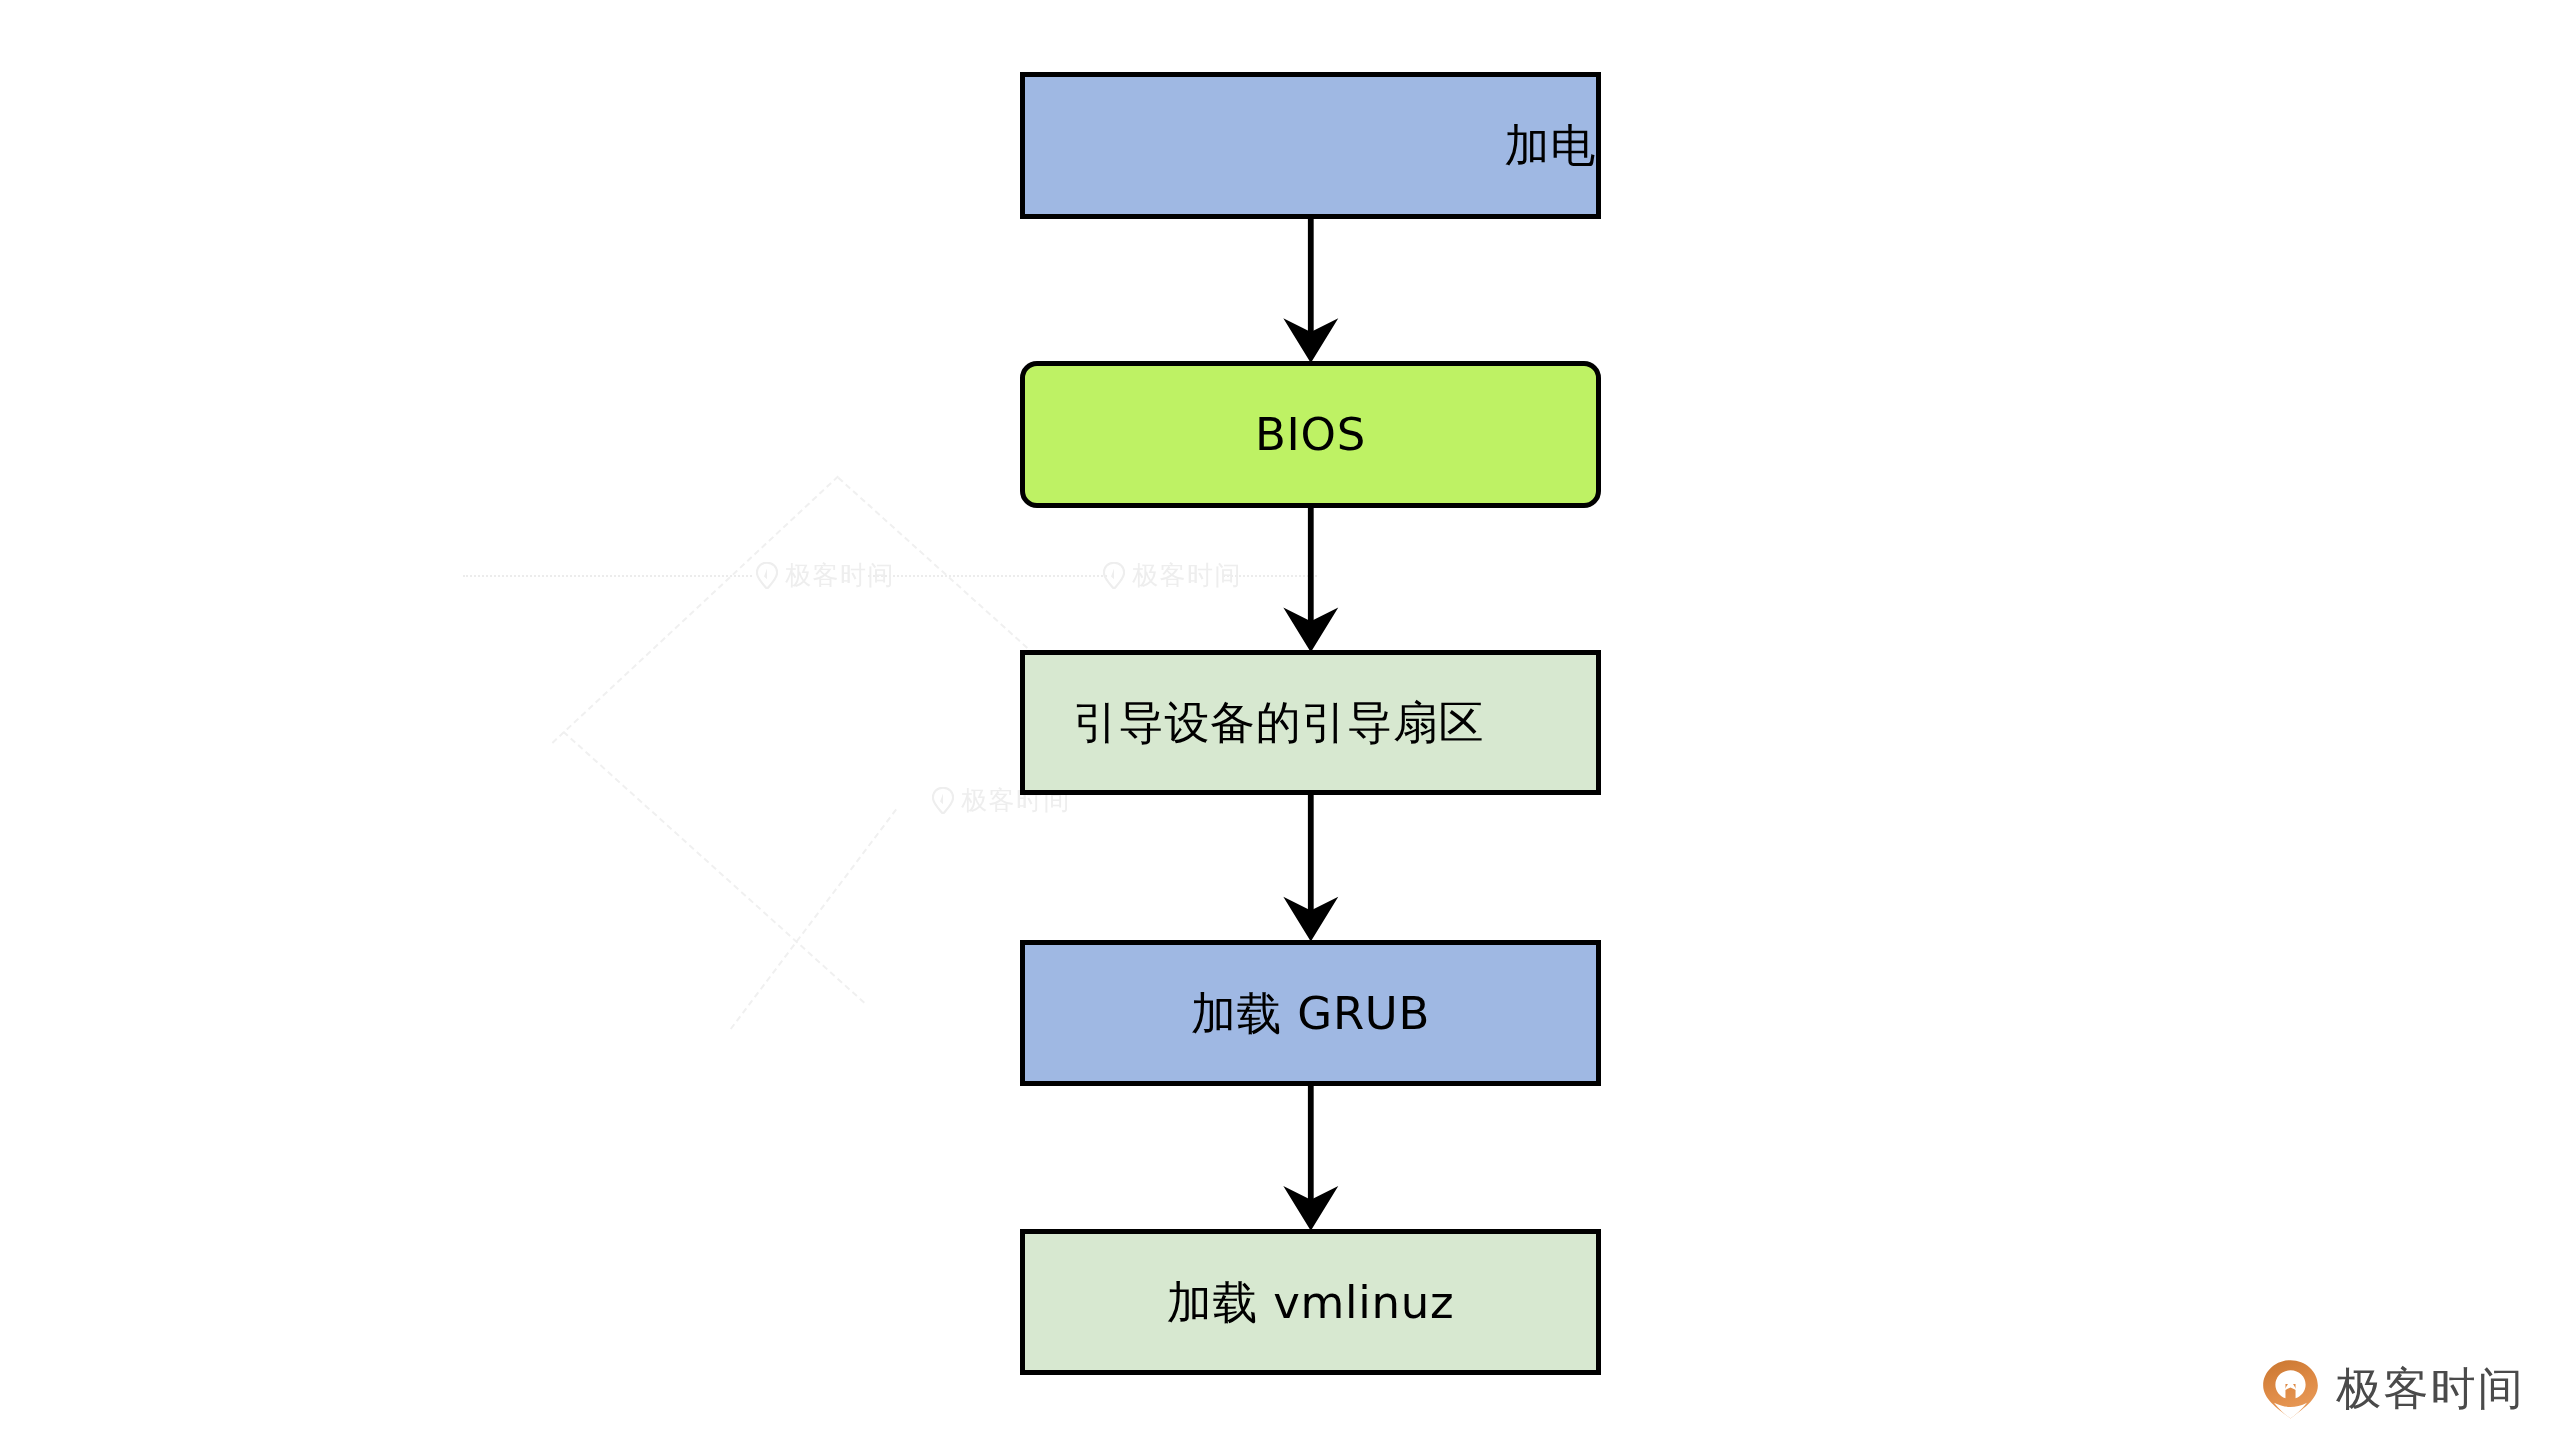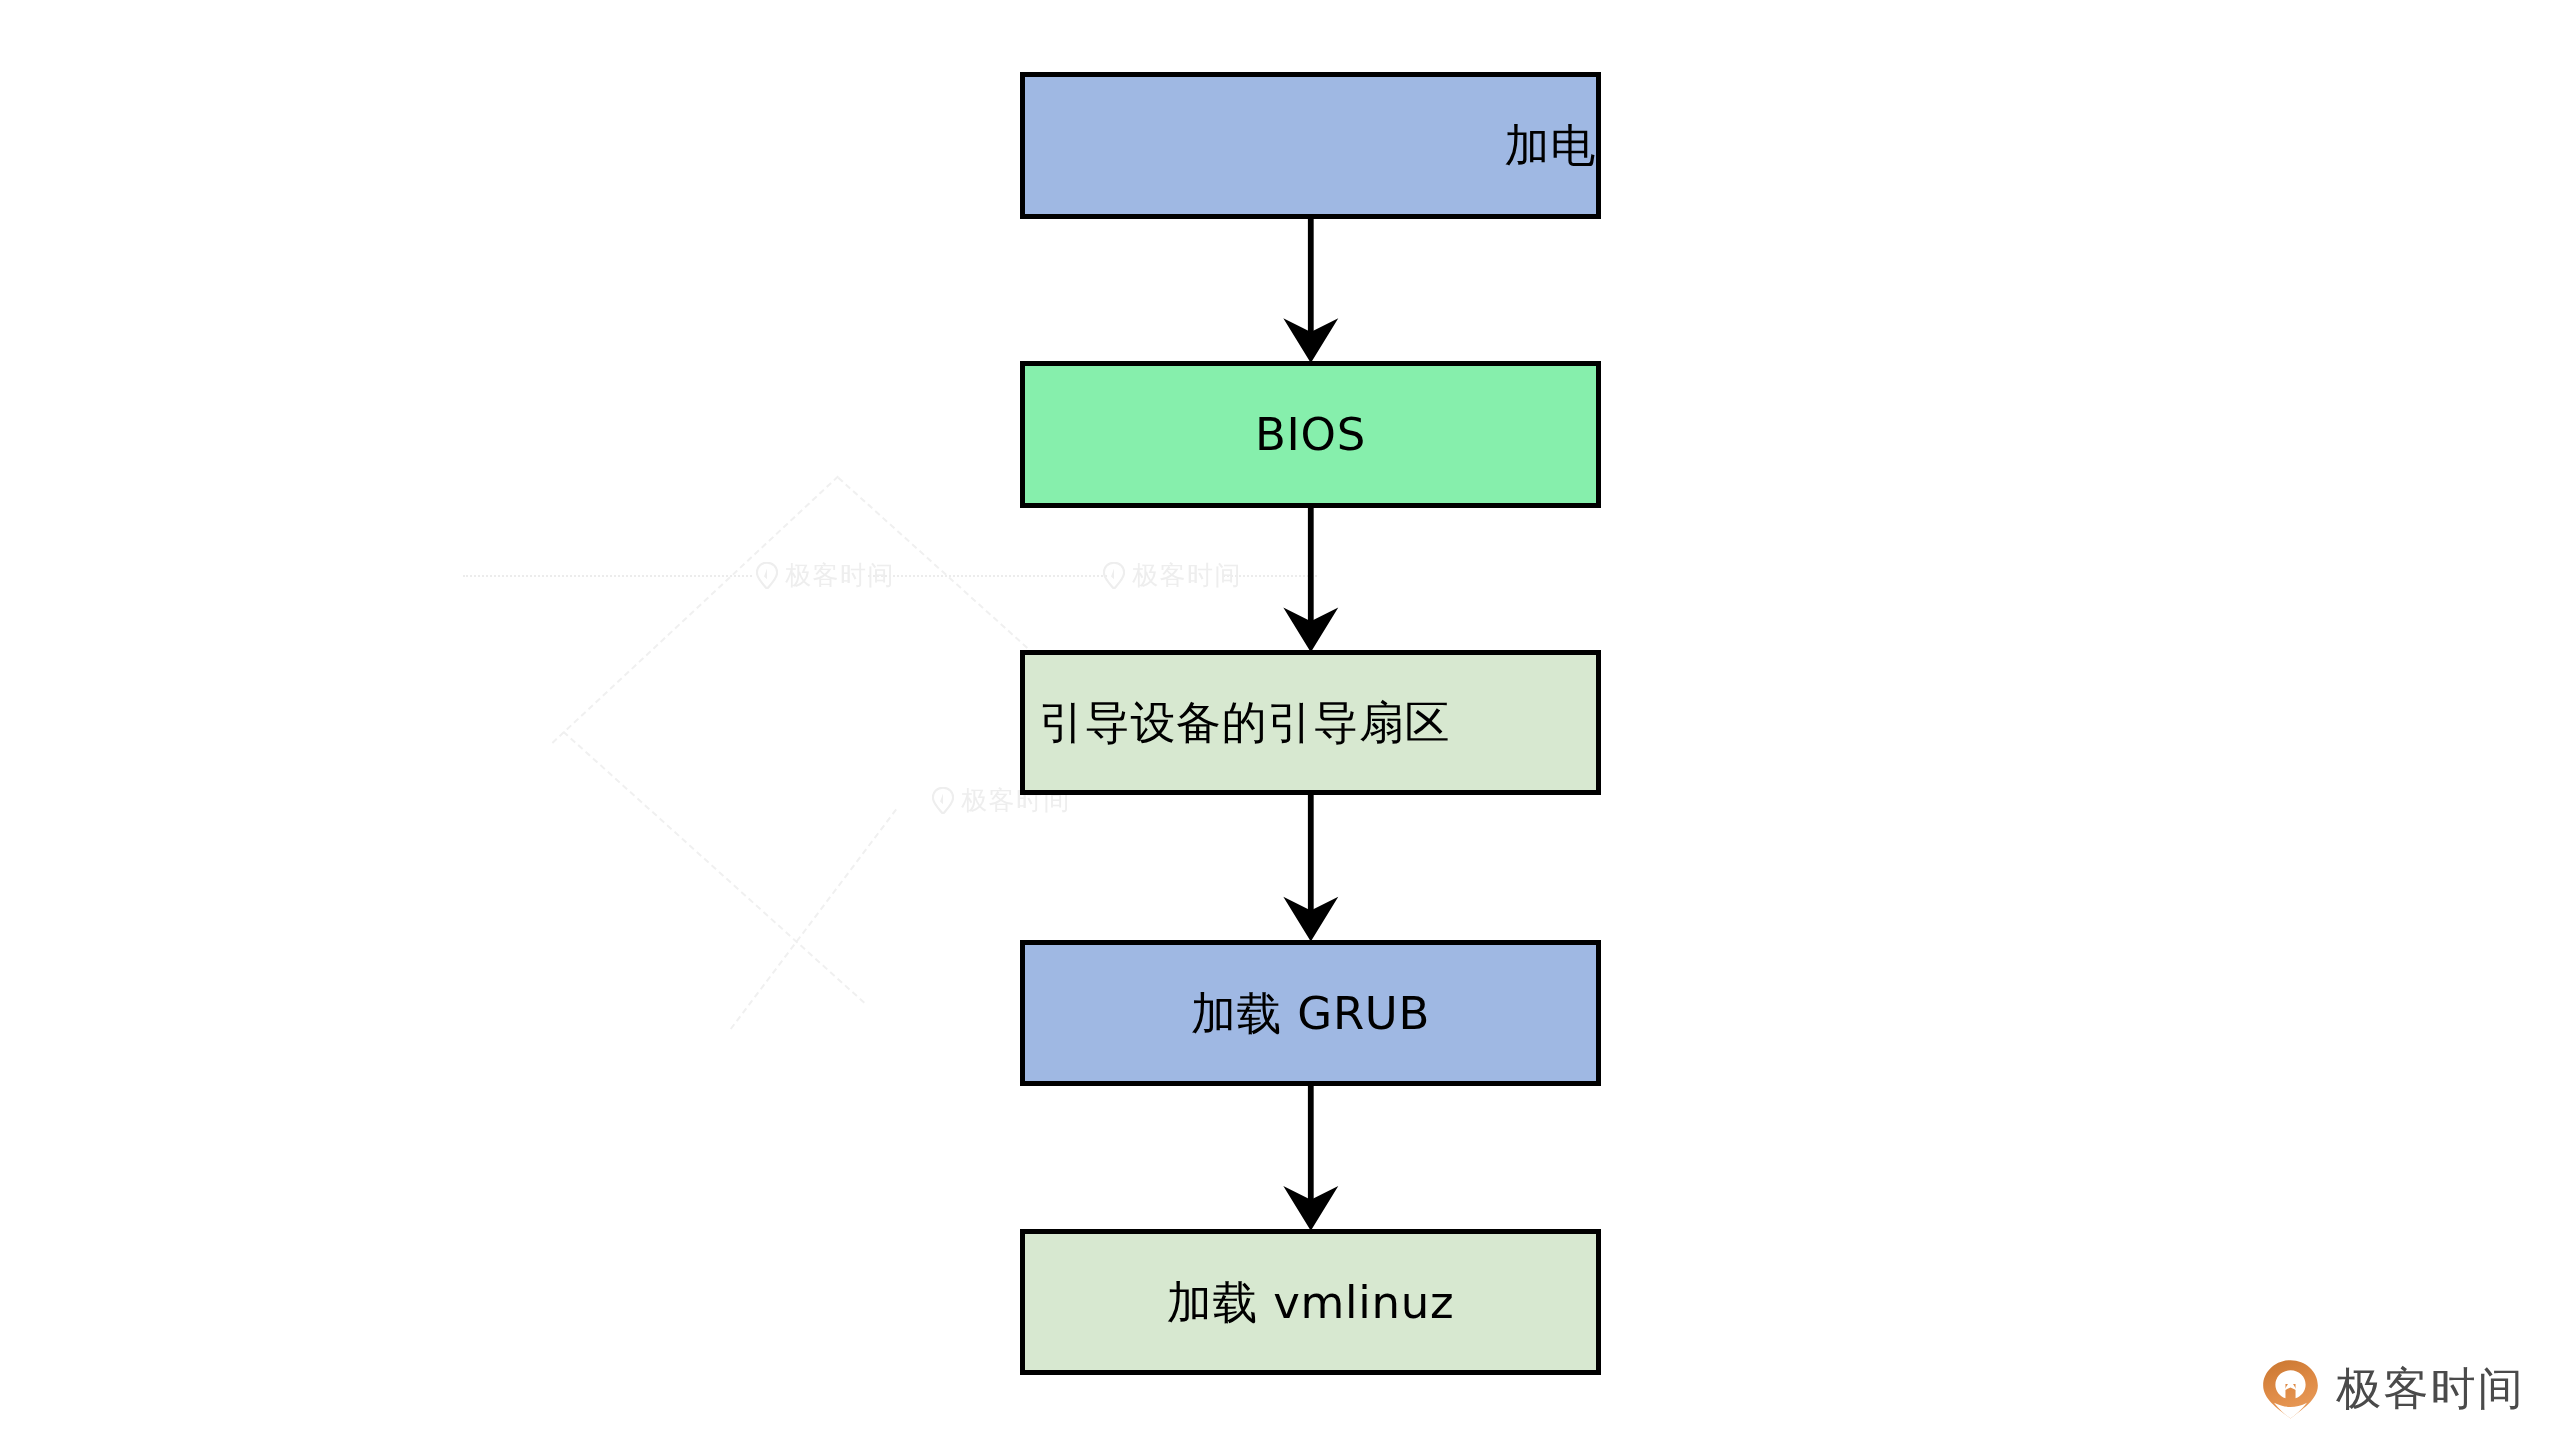--- a/index.html
+++ b/index.html
@@ -168,25 +168,25 @@
     </g>
   </g>
 </svg>
 
 <div id="flow">
 
   <div class="node" style="left:1020px; top:72px; width:581px; height:147px; background:#9fb8e3;justify-content:flex-end;">
     <span class="node-label">加电</span>
   </div>
 
-  <div class="node" style="left:1020px; top:361px; width:581px; height:147px; background:#86efac;">
+  <div class="node" style="left:1020px; top:361px; width:581px; height:147px; background:#bef264;border-radius:17px;">
     <span class="node-label">BIOS</span>
   </div>
 
-  <div class="node" style="left:1020px; top:650px; width:581px; height:145px; background:#d7e8d0; justify-content:flex-start; padding-left:14px;">
+  <div class="node" style="left:1020px; top:650px; width:581px; height:145px; background:#d7e8d0; justify-content:flex-start; padding-left:48px;">
     <span class="node-label">引导设备的引导扇区</span>
   </div>
 
   <div class="node" style="left:1020px; top:940px; width:581px; height:146px; background:#9fb8e3;text-align:right;">
     <span class="node-label">加载 GRUB</span>
   </div>
 
   <div class="node" style="left:1020px; top:1229px; width:581px; height:146px; background:#d7e8d0;align-items:center;">
     <span class="node-label">加载 vmlinuz</span>
   </div>

